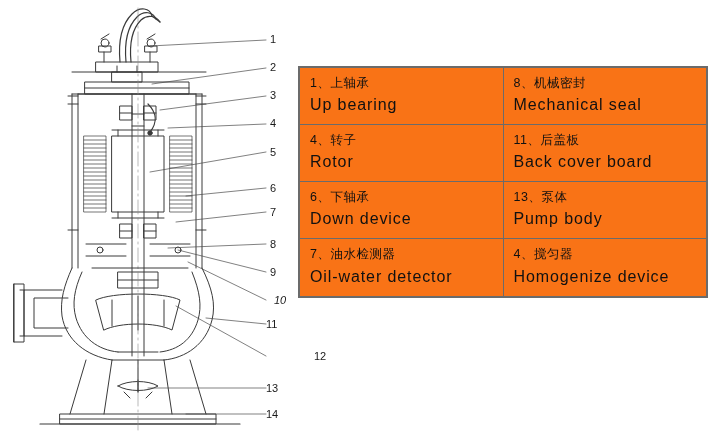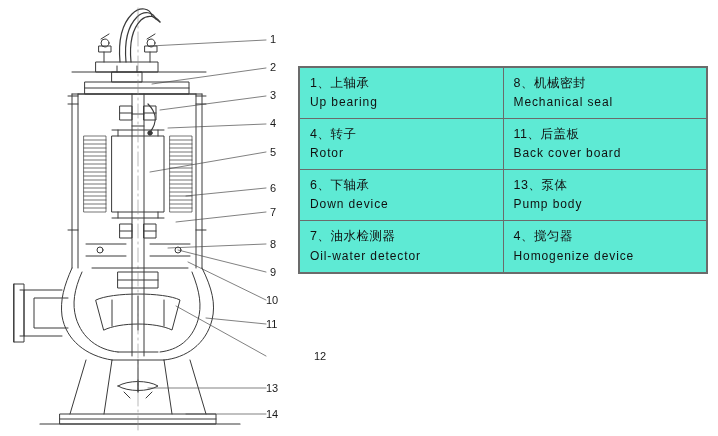--- a/index.html
+++ b/index.html
@@ -42,41 +42,41 @@
   }
 
   
   #legend {
     position: absolute;
     left: 298px;
     top: 66px;
     width: 408px;
     border: 1px solid #6b6b6b;
     border-collapse: collapse;
-    background: #5eead4;
+    background: #f97316;
   }
   #legend table {
     border-collapse: collapse;
     width: 100%;
   }
   #legend td {
     border: 1px solid #6b6b6b;
     padding: 6px 10px 7px 10px;
     vertical-align: top;
     width: 50%;
   }
   .cn {
     font-size: 12.5px;
     color: #111;
     letter-spacing: 0.5px;
     line-height: 1.45;
     white-space: nowrap;
   }
   .en {
-    font-size: 12px;
+    font-size: 16px;
     color: #111;
     letter-spacing: 0.9px;
     line-height: 1.5;
     white-space: nowrap;
     margin-top: 1px;
   }
 </style>
 </head>
 <body>
 
@@ -231,21 +231,21 @@
 
     <div class="callout-num" style="left:270px; top:34px;">1</div>
     <div class="callout-num" style="left:270px; top:62px;">2</div>
     <div class="callout-num" style="left:270px; top:90px;">3</div>
     <div class="callout-num" style="left:270px; top:118px;">4</div>
     <div class="callout-num" style="left:270px; top:147px;">5</div>
     <div class="callout-num" style="left:270px; top:183px;">6</div>
     <div class="callout-num" style="left:270px; top:207px;">7</div>
     <div class="callout-num" style="left:270px; top:239px;">8</div>
     <div class="callout-num" style="left:270px; top:267px;">9</div>
-    <div class="callout-num" style="left:266px; top:295px;">10</div>
+    <div class="callout-num" style="left:274px; top:295px;font-style:italic;">10</div>
     <div class="callout-num" style="left:266px; top:319px;">11</div>
     <div class="callout-num" style="left:266px; top:351px;margin-left:48px;">12</div>
     <div class="callout-num" style="left:266px; top:383px;">13</div>
     <div class="callout-num" style="left:266px; top:409px;">14</div>
   </div>
 
   <div id="legend">
     <table>
       <tbody>
         <tr>

